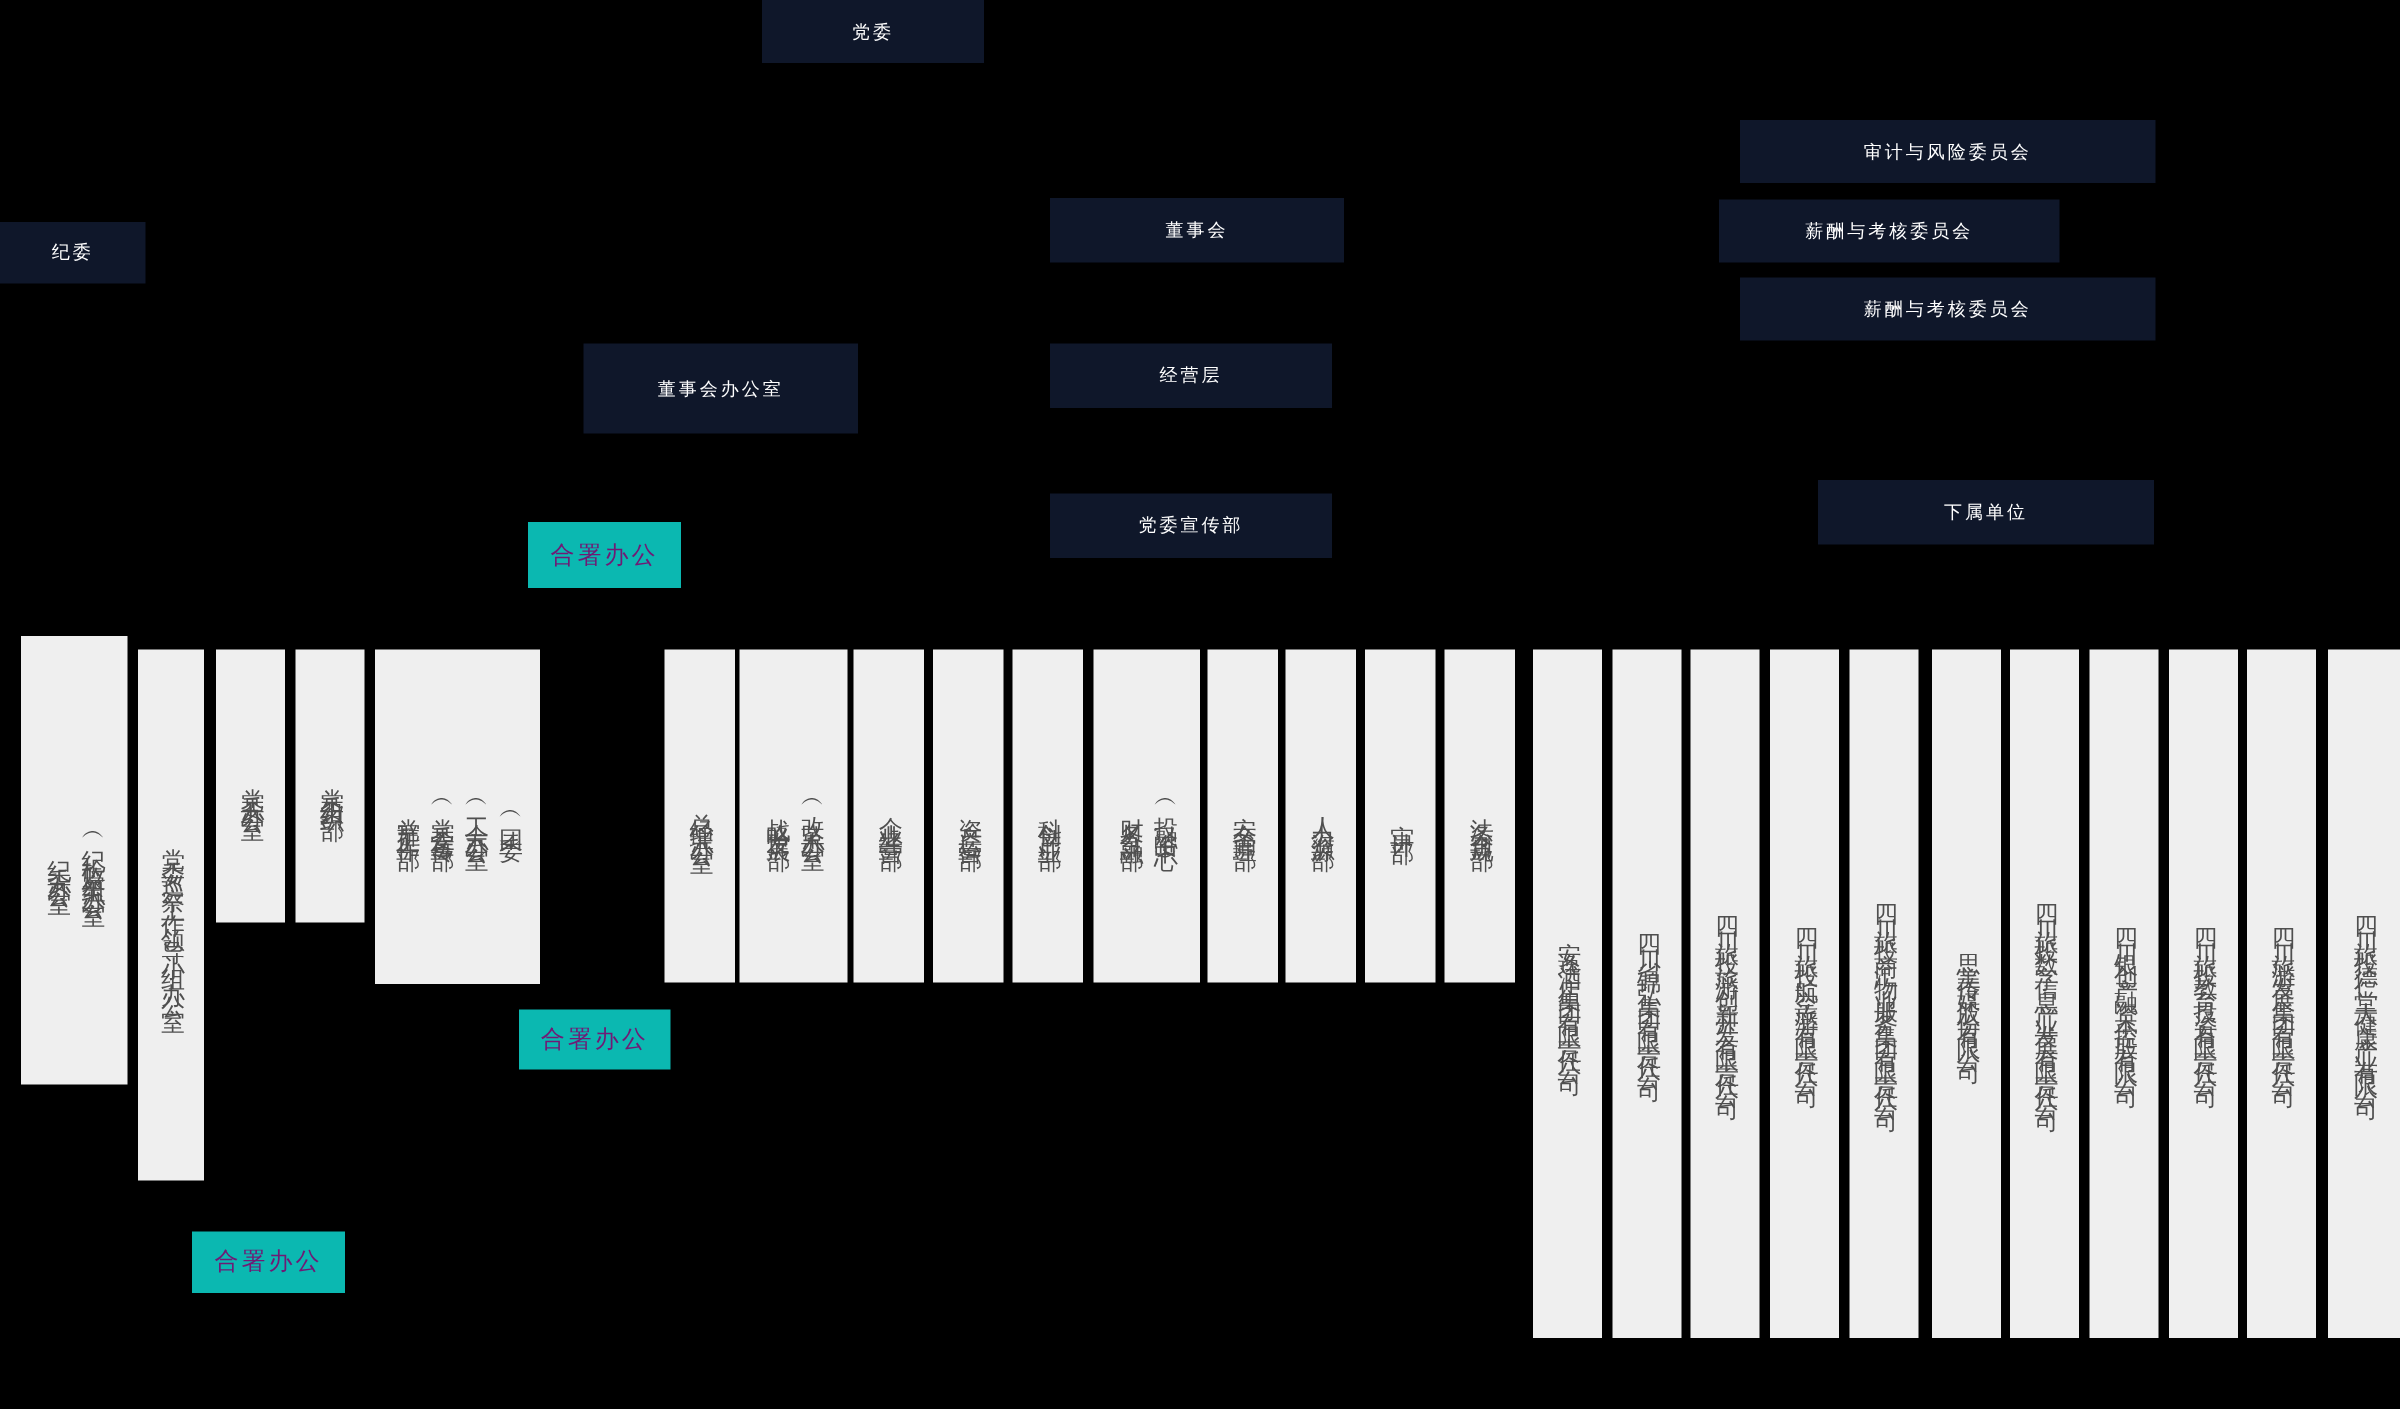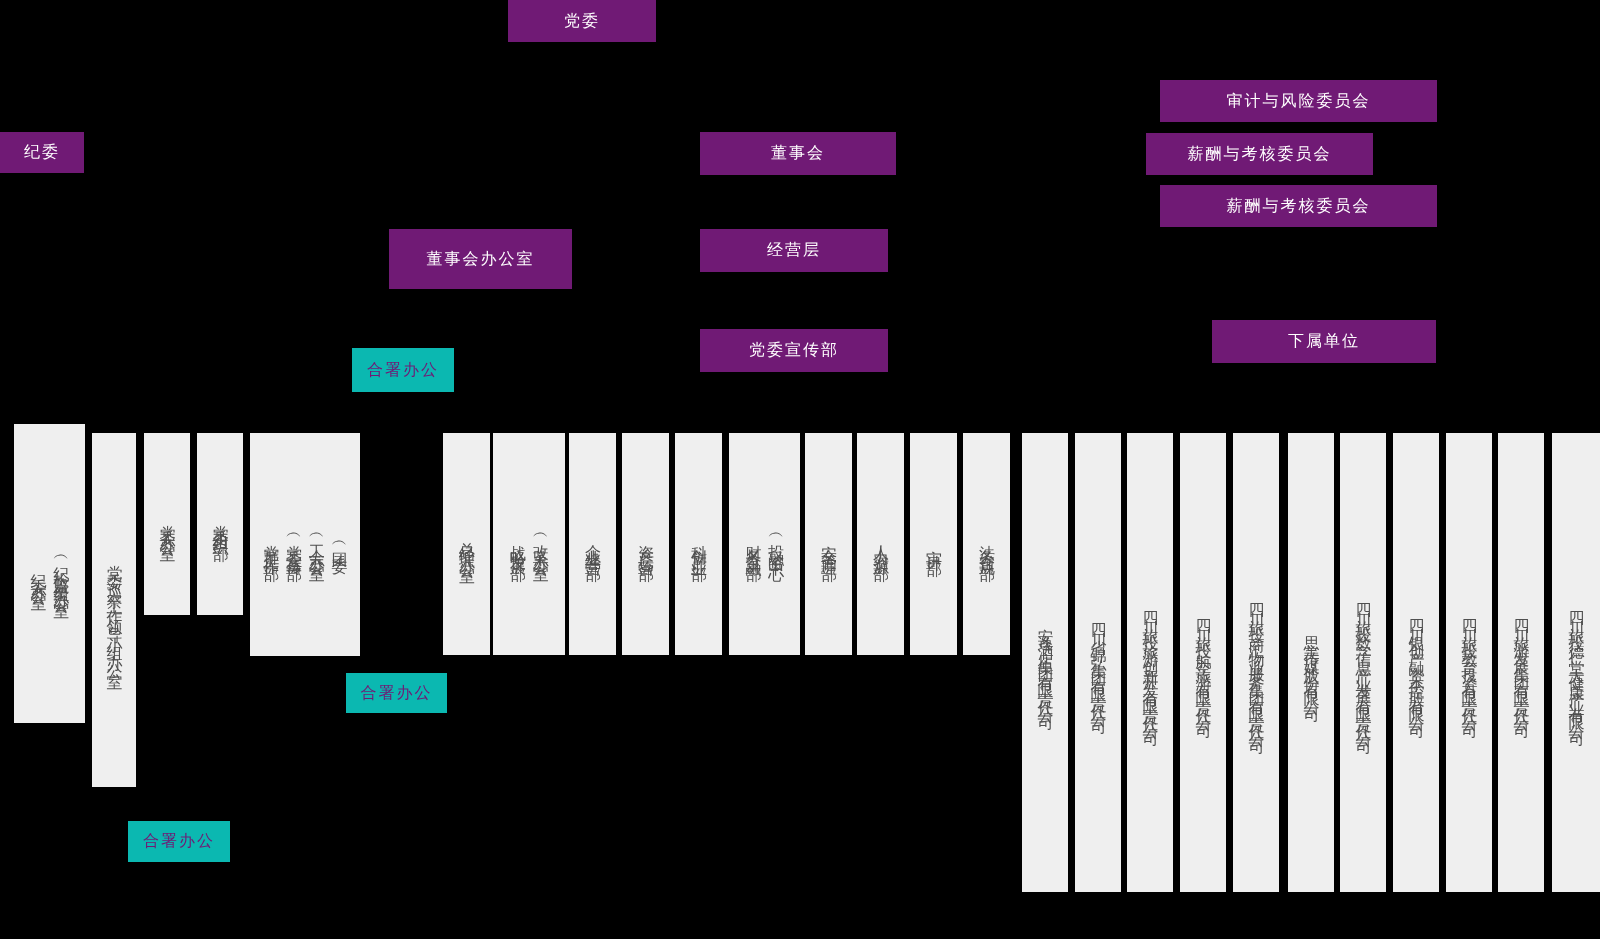--- a/index.html
+++ b/index.html
@@ -1,23 +1,23 @@
 <!DOCTYPE html>
 <html><head>
 <meta charset="utf-8">
 <style>
   html,body{margin:0;padding:0;background:#000;}
   .canvas{
     position:relative;width:1600px;height:939px;background:#000;overflow:hidden;
     font-family:"Liberation Sans","DejaVu Sans",sans-serif;
   }
   .bbox{
-    position:absolute;background:#701a75;color:#fff;
+    position:absolute;background:#0f172a;color:#fff;
     display:flex;align-items:center;justify-content:center;
-    font-size:16px;letter-spacing:2px;white-space:nowrap;text-align:center;
+    font-size:12px;letter-spacing:2px;white-space:nowrap;text-align:center;
   }
   .tbox{
     position:absolute;background:#0bb8b1;color:#701a75;
     display:flex;align-items:center;justify-content:center;
     font-size:16px;letter-spacing:2px;white-space:nowrap;
   }
   .vbox{
     position:absolute;background:#efefef;color:#4f4f4f;
     display:flex;flex-direction:row;align-items:center;justify-content:center;
     gap:6px;
@@ -28,21 +28,21 @@
   }
   .vcol.wide{letter-spacing:8px;}
   .vcol.xwide{letter-spacing:9px;}
 </style>
 </head>
 <body>
 
 <div class="canvas">
 
   <div class="bbox" style="left:508px;top:0;width:148px;height:42px">党委</div>
-  <div class="bbox" style="left:0;top:132px;width:84px;height:41px">纪委</div>
+  <div class="bbox" style="left:0;top:148px;width:97px;height:41px">纪委</div>
   <div class="bbox" style="left:700px;top:132px;width:196px;height:43px">董事会</div>
   <div class="bbox" style="left:389px;top:229px;width:183px;height:60px">董事会办公室</div>
   <div class="bbox" style="left:700px;top:229px;width:188px;height:43px">经营层</div>
   <div class="bbox" style="left:700px;top:329px;width:188px;height:43px">党委宣传部</div>
   <div class="bbox" style="left:1212px;top:320px;width:224px;height:43px">下属单位</div>
 
   <div class="bbox" style="left:1160px;top:80px;width:277px;height:42px">审计与风险委员会</div>
   <div class="bbox" style="left:1146px;top:133px;width:227px;height:42px">薪酬与考核委员会</div>
   <div class="bbox" style="left:1160px;top:185px;width:277px;height:42px">薪酬与考核委员会</div>
 

